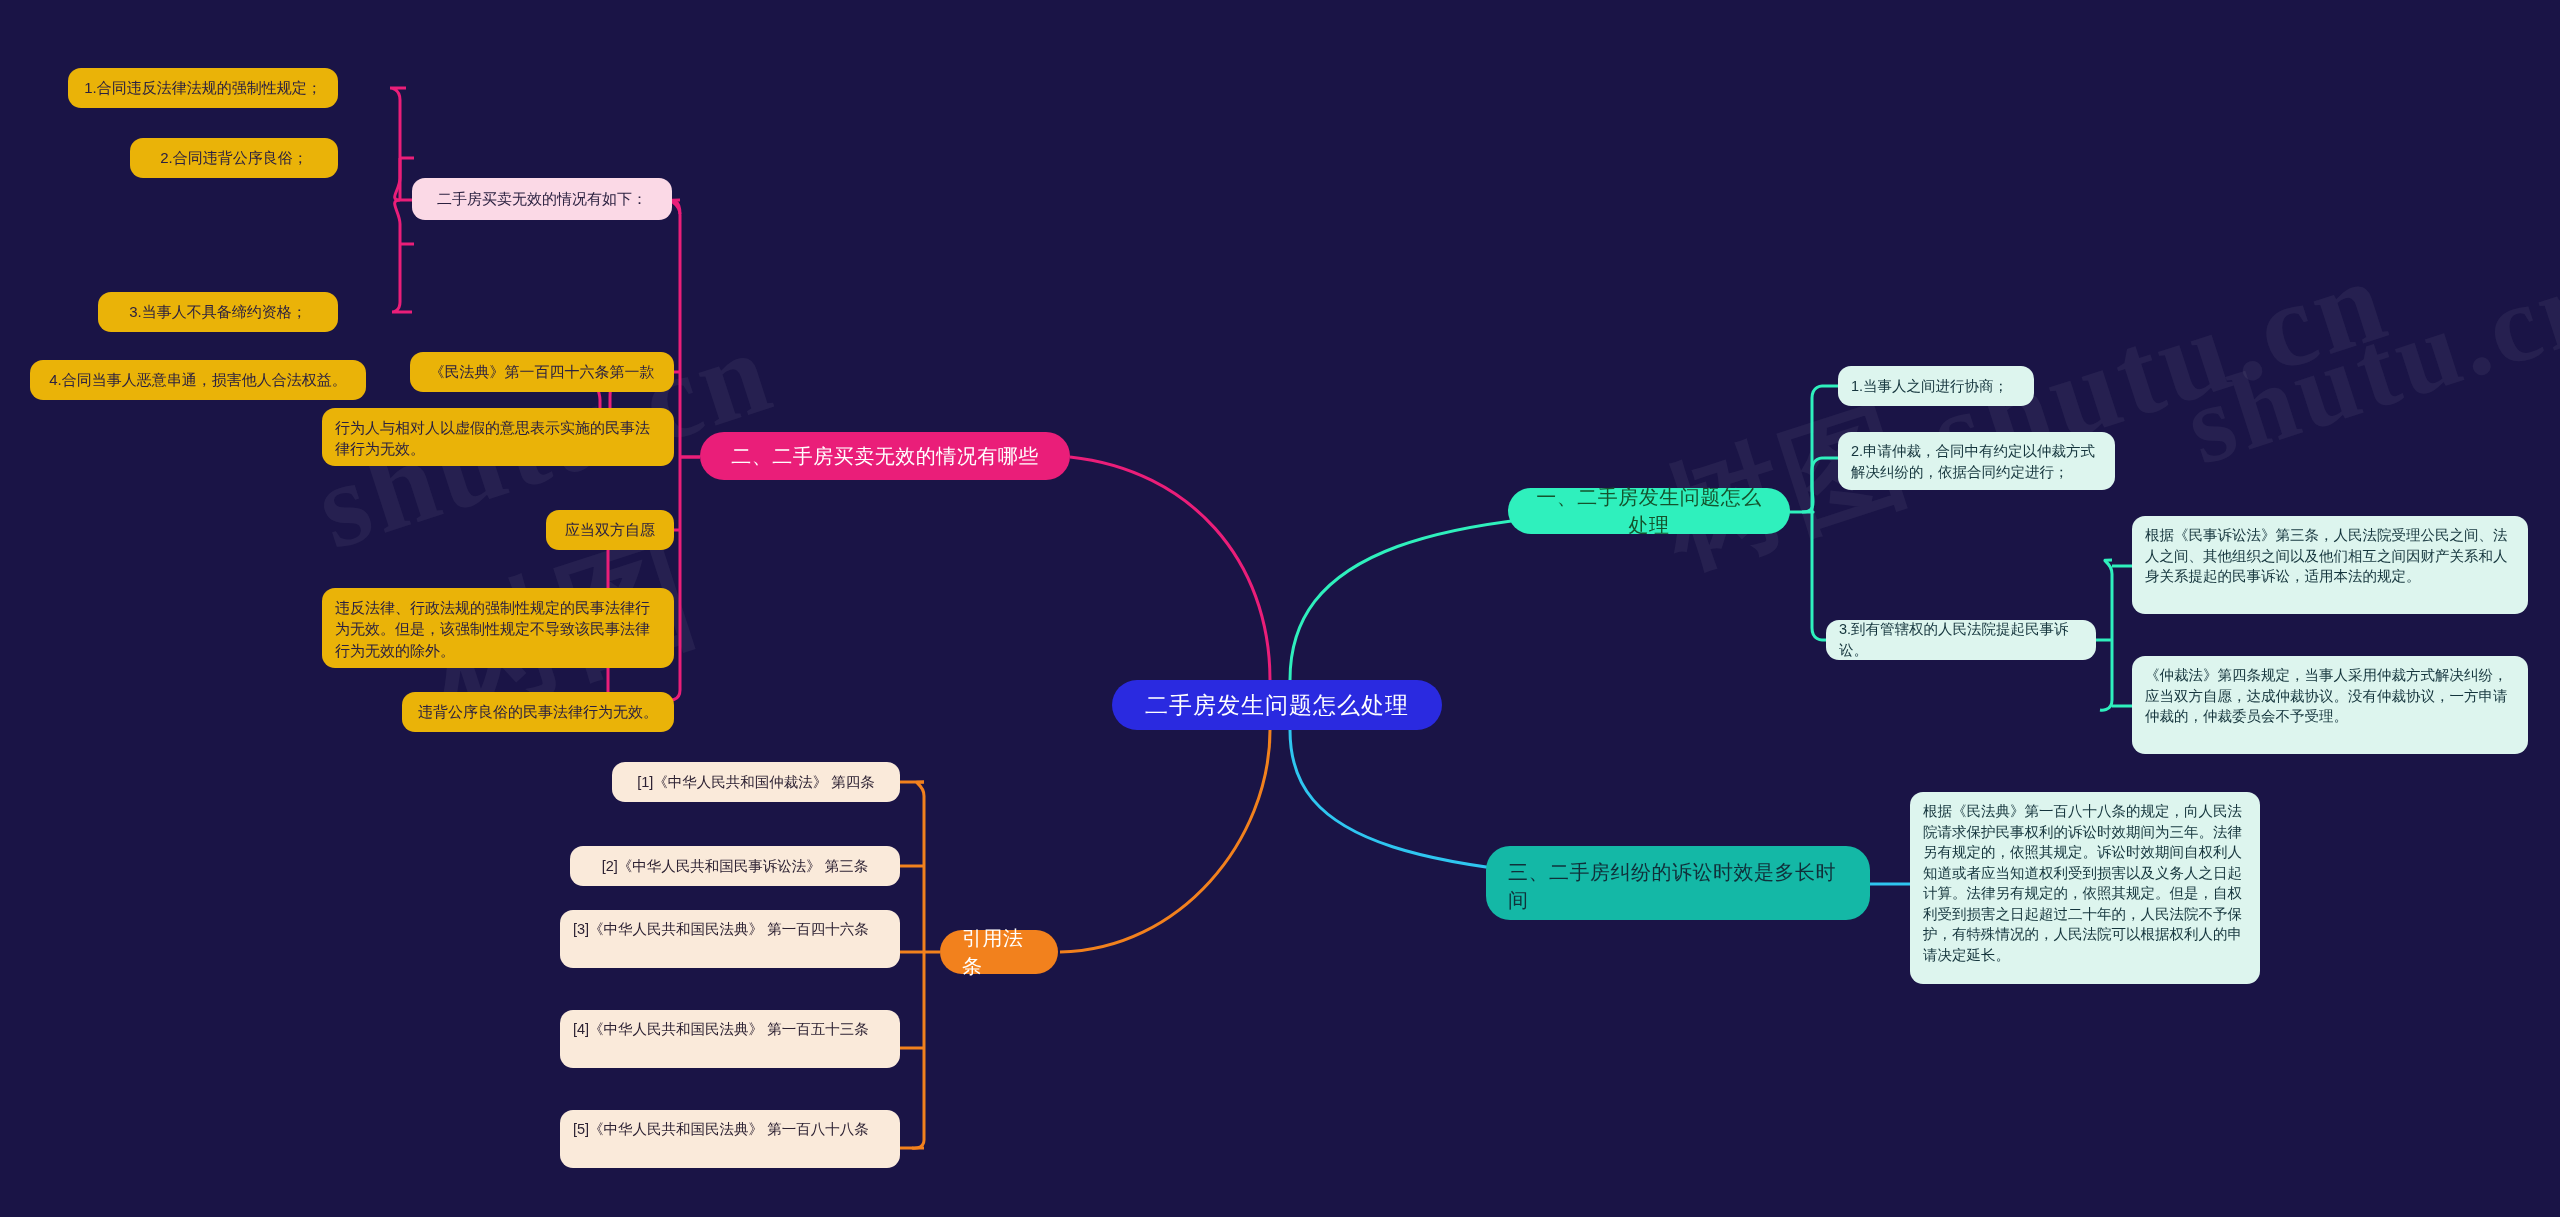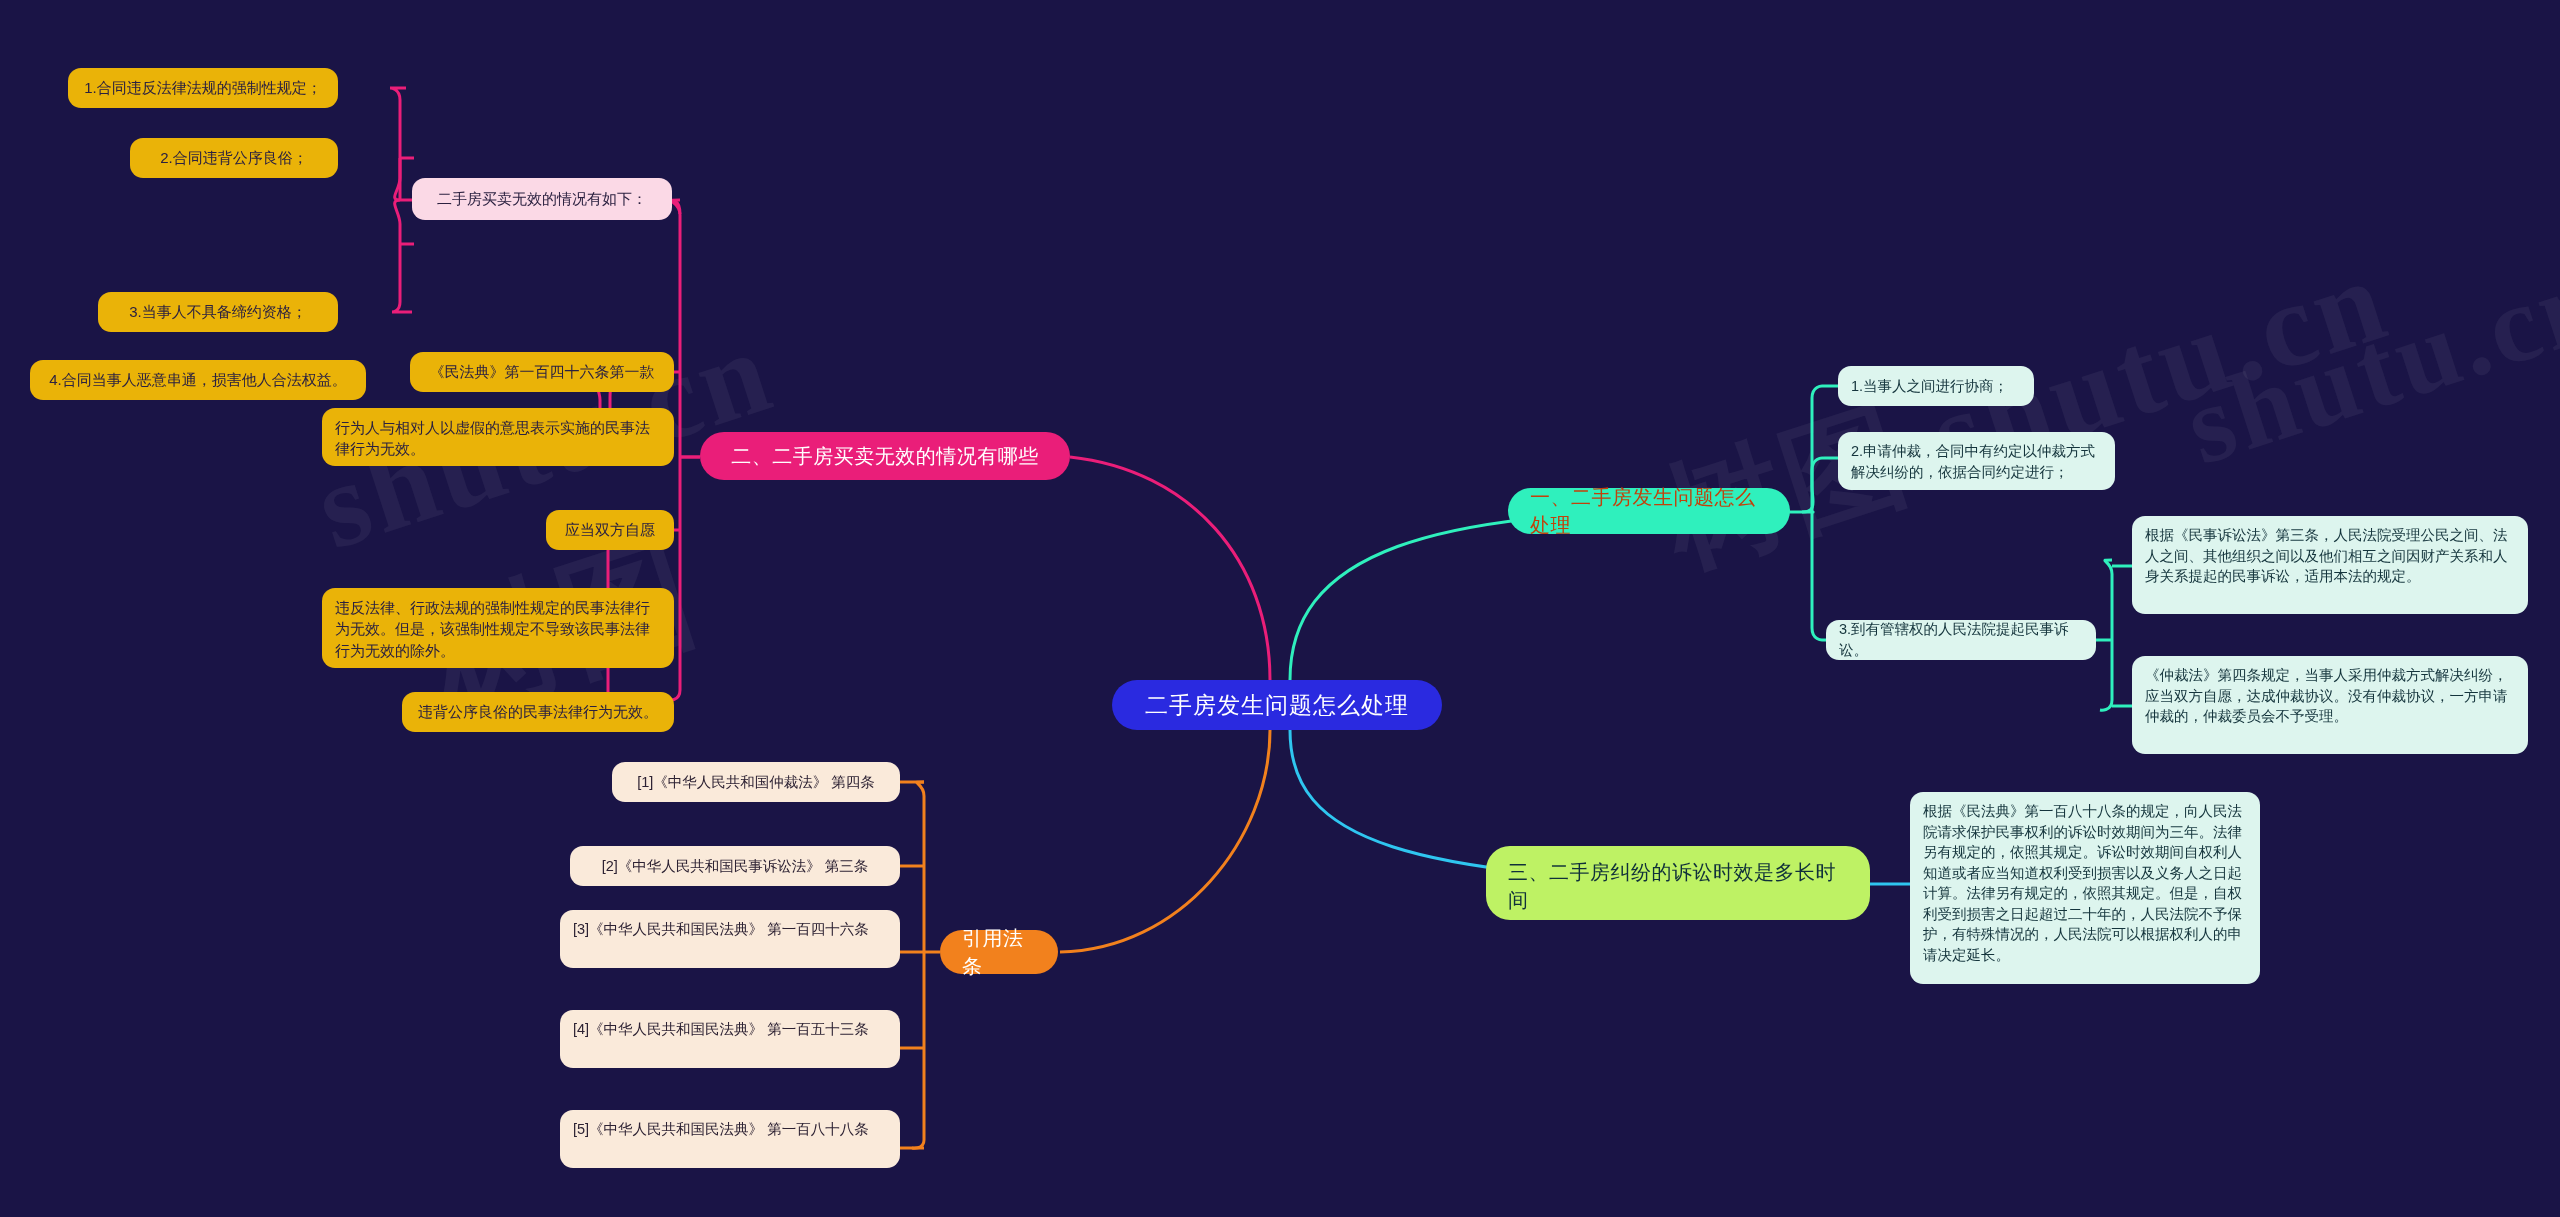--- a/index.html
+++ b/index.html
@@ -25,22 +25,22 @@
   }
   
   .root{
     background:#2a2ae0;color:#ffffff;border-radius:26px;
     font-size:23px;justify-content:center;text-align:center;
     padding:0 26px;letter-spacing:1px;
   }
   
   .topic{border-radius:24px;font-size:20px;padding:0 22px;letter-spacing:.5px;}
   .topic-pink{background:#ea1e79;color:#ffffff;}
-  .topic-green{background:#2ff0bd;color:#c2410c;}
-  .topic-blue{background:#bef264;color:#10303a;}
+  .topic-green{background:#2ff0bd;color:#14532d;text-align:center;}
+  .topic-blue{background:#14b8a6;color:#10303a;}
   .topic-orange{background:#f2811d;color:#ffffff;border-radius:22px;}
   
   .leaf{font-size:15px;padding:8px 13px;}
   .leaf-pink{background:#eab308;color:#2b2140;border-radius:13px;}
   .leaf-pink2{background:#fbd9e6;color:#2b2140;border-radius:13px;}
   .leaf-mint{background:#ddf5ee;color:#14343c;border-radius:13px;}
   .leaf-cream{background:#faeada;color:#2d2233;border-radius:13px;}
   .leaf-sm{font-size:14.5px;}
   .t-left{justify-content:flex-start;text-align:left;}
   .t-center{justify-content:center;text-align:center;}

